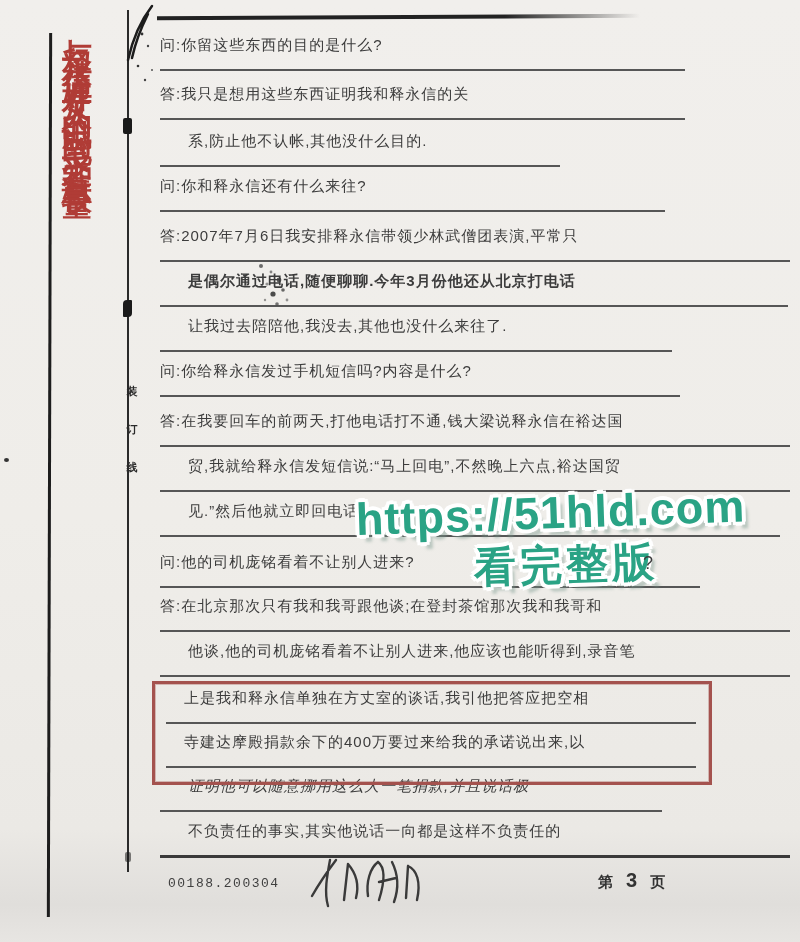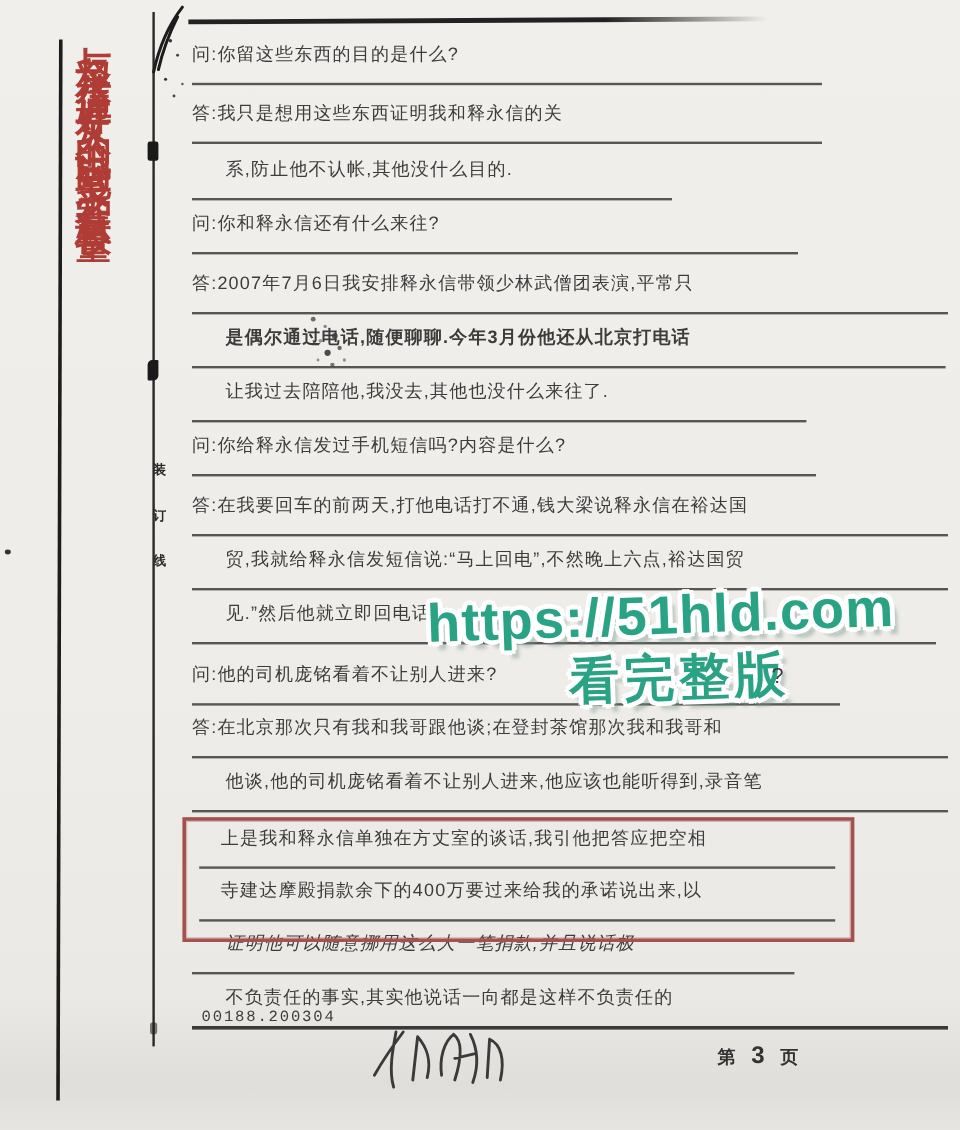--- a/index.html
+++ b/index.html
@@ -74,21 +74,21 @@
       -3px -3px 0 #fff, 3px -3px 0 #fff, -3px 3px 0 #fff, 3px 3px 0 #fff,
       -4px 0 0 #fff, 4px 0 0 #fff, 0 -4px 0 #fff, 0 4px 0 #fff,
       6px 7px 3px rgba(120,150,140,.45);
   }
   .wm-url{left:356px;top:494px;font-size:45px;}
   .wm-caption{left:474px;top:540px;font-size:42px;letter-spacing:4px;}
 
   .stray-q{position:absolute;left:643px;top:553px;font-size:18px;color:#3c3c3c;z-index:7;}
 
   
-  .archive{position:absolute;left:168px;top:840px;font-family:"Liberation Mono","DejaVu Sans Mono",monospace;
+  .archive{position:absolute;left:168px;top:876px;font-family:"Liberation Mono","DejaVu Sans Mono",monospace;
     font-size:13px;letter-spacing:1.5px;color:#3f3f3f;}
   .page-label{position:absolute;left:598px;top:869px;display:flex;align-items:baseline;gap:13px;color:#333;}
   .page-label .pfx,.page-label .sfx{font-size:15px;font-weight:bold;}
   .page-label .num{font-size:20px;font-weight:bold;}
 
   svg.mark{position:absolute;z-index:3;}
 </style>
 </head>
 <body>
 

